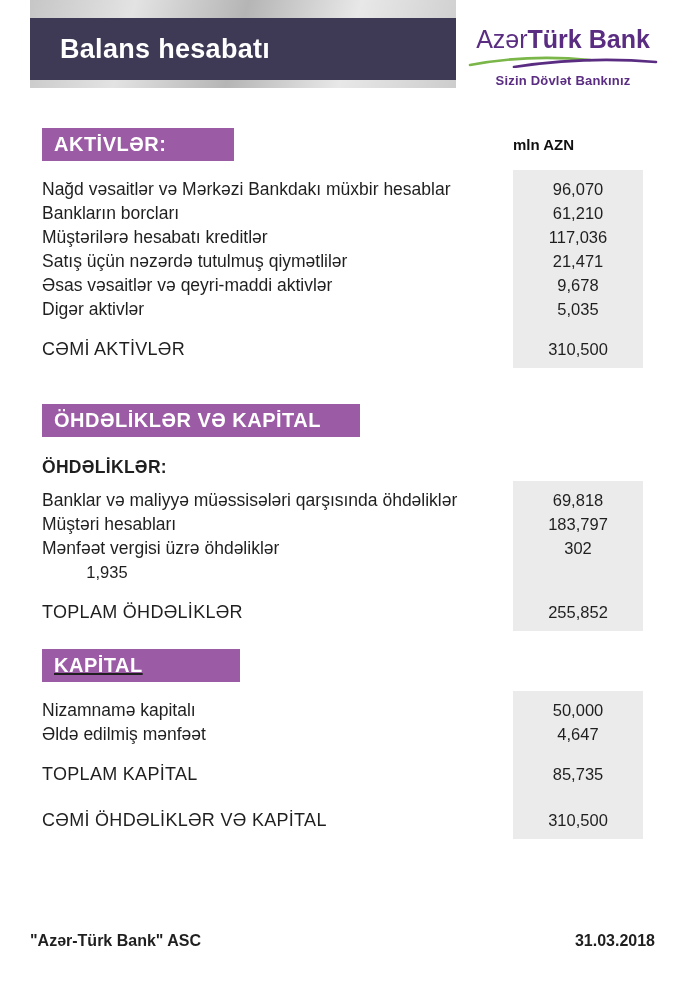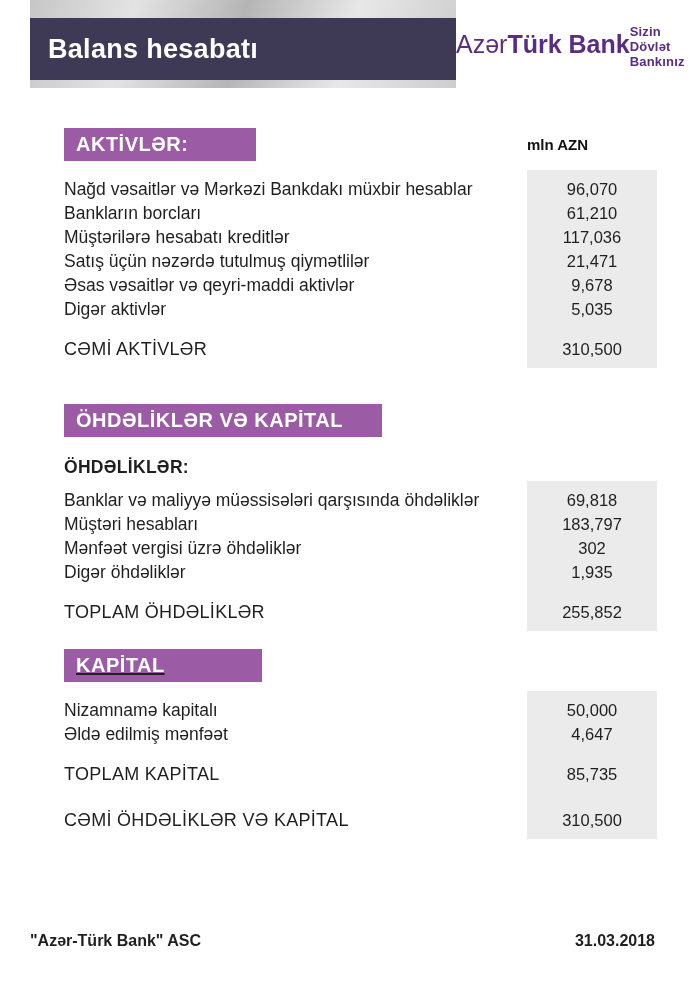--- a/index.html
+++ b/index.html
@@ -14,31 +14,31 @@
   html,body{background:#9e9e9e;}
   body{font-family:"Liberation Sans","DejaVu Sans",sans-serif;color:var(--text-dark);}
   .page{position:relative;width:700px;height:990px;background:#ffffff;margin:0 auto;overflow:hidden;}
 
   
   .header{position:relative;height:88px;}
   .photo{position:absolute;left:30px;right:30px;top:0;height:88px;
     background:linear-gradient(105deg,#c6c6c6 0%,#e3e3e3 16%,#b5b5b5 33%,#e8e8e8 50%,#cccccc 68%,#efefef 85%,#d6d6d6 100%);}
   .title-banner{position:absolute;left:30px;top:18px;width:430px;height:62px;
     background:var(--header-dark);color:#fff;display:flex;align-items:center;
-    padding-left:18px;font-size:27px;font-weight:bold;letter-spacing:.3px;text-align:center;}
+    padding-left:30px;font-size:27px;font-weight:bold;letter-spacing:.3px;text-align:center;}
   .logo-panel{position:absolute;right:30px;top:0;width:214px;height:88px;background:#fff;
-    display:flex;flex-direction:row;align-items:center;justify-content:flex-start;padding-top:0;}
+    display:flex;flex-direction:column;align-items:center;justify-content:flex-end;padding-top:0;}
   .logo-text{font-size:25px;color:var(--logo-purple);white-space:nowrap;line-height:1;}
   .logo-text .light{font-weight:normal;}
   .logo-text .bold{font-weight:bold;}
   .logo-swoosh{margin-top:3px;display:block;}
   .logo-tagline{margin-top:5px;font-size:13px;font-weight:bold;color:var(--logo-purple);letter-spacing:.2px;}
 
   
-  .content{padding:0 28px;margin-left:36px;}
+  .content{padding:0 42px;}
   .banner{background:var(--banner-purple);color:#fff;font-weight:bold;font-size:20px;
     letter-spacing:.5px;height:33px;line-height:33px;padding-left:12px;}
   .banner-row{display:flex;justify-content:space-between;align-items:center;margin-top:40px;}
   .w-aktivler{width:192px;}
   .w-ohdelikler{width:318px;}
   .w-kapital{width:198px;}
   .unit{width:130px;margin-right:15px;text-align:left;font-weight:bold;font-size:15px;color:#111;}
 
   .rows{position:relative;margin-top:9px;padding:7px 0;}
   .graybg{position:absolute;top:0;bottom:0;right:15px;width:130px;background:var(--value-column-bg);}
@@ -133,21 +133,20 @@
         </div>
         <div class="row">
           <div class="label">Müştəri hesabları</div>
           <div class="value">183,797</div>
         </div>
         <div class="row">
           <div class="label">Mənfəət vergisi üzrə öhdəliklər</div>
           <div class="value">302</div>
         </div>
         <div class="row">
-          <div class="label">Digər öhdəliklər</div>
           <div class="value">1,935</div>
         </div>
         <div class="row total">
           <div class="label">TOPLAM ÖHDƏLİKLƏR</div>
           <div class="value">255,852</div>
         </div>
       </div>
     </div>
 
     <div>

